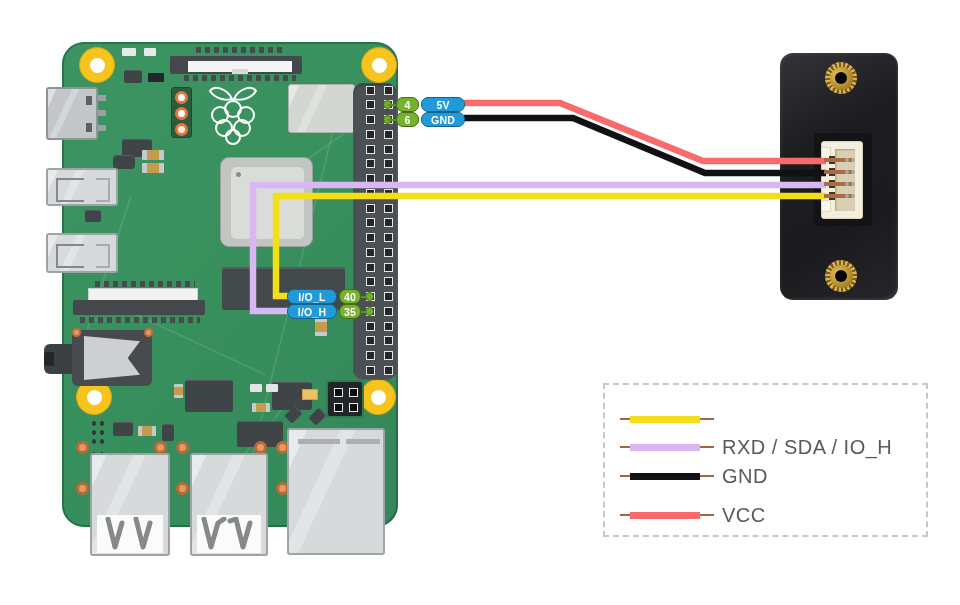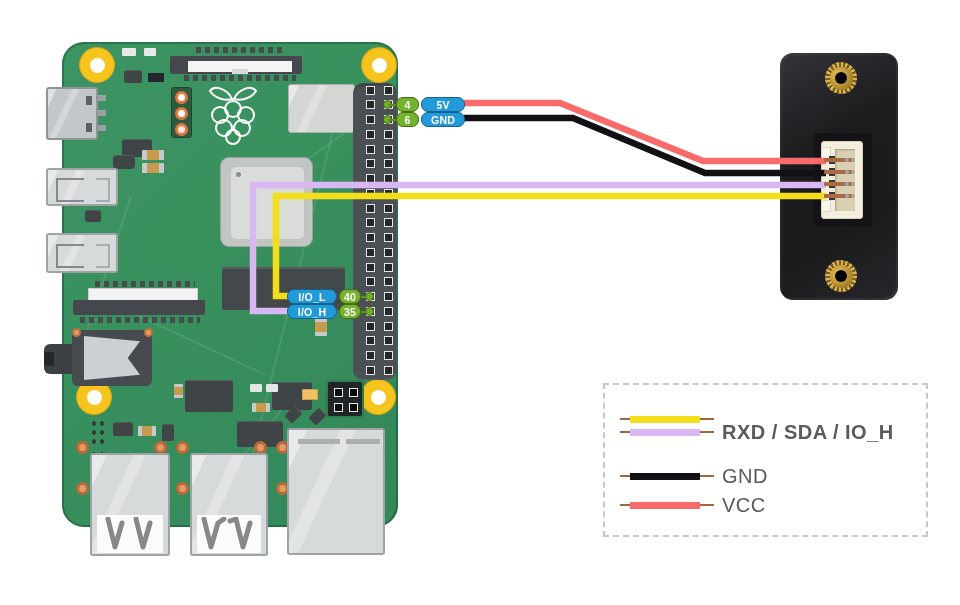--- a/index.html
+++ b/index.html
@@ -341,30 +341,30 @@
     </div>
   <div class="abs badge green" style="left:339px;top:304px;width:22px;height:15px;">
       <span>35</span>
     </div>
 
   <div class="abs legend">
     <div class="lrow" style="top:20px;">
       <div class="lthin"></div>
       <div class="lbar" style="background: rgb(242, 222, 26);"></div>
     </div>
-    <div class="lrow" style="top:33px;font-weight:bold;">
+    <div class="lrow" style="top:48px;">
       <div class="lthin"></div>
       <div class="lbar" style="background: rgb(217, 183, 243);"></div>
       <div class="llabel">RXD / SDA / IO_H</div>
     </div>
     <div class="lrow" style="top:77px;">
       <div class="lthin"></div>
       <div class="lbar" style="background: rgb(17, 17, 20);"></div>
       <div class="llabel">GND</div>
     </div>
-    <div class="lrow" style="top:106px;">
+    <div class="lrow" style="top:116px;">
       <div class="lthin"></div>
       <div class="lbar" style="background: rgb(249, 107, 107);"></div>
       <div class="llabel">VCC</div>
     </div>
   </div>
 
 </div>
 
 </body></html>

